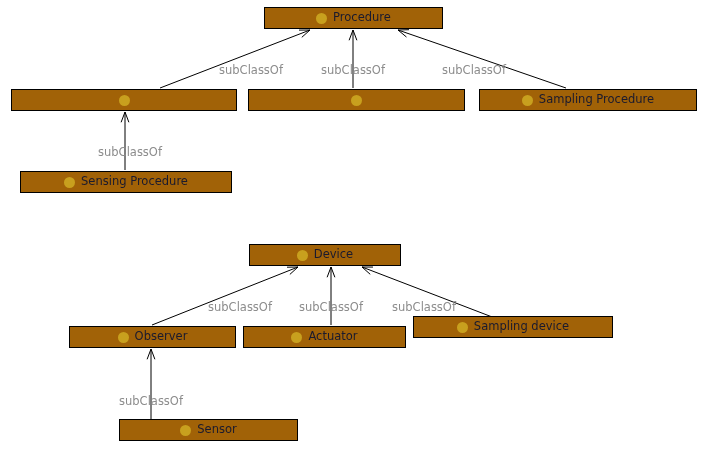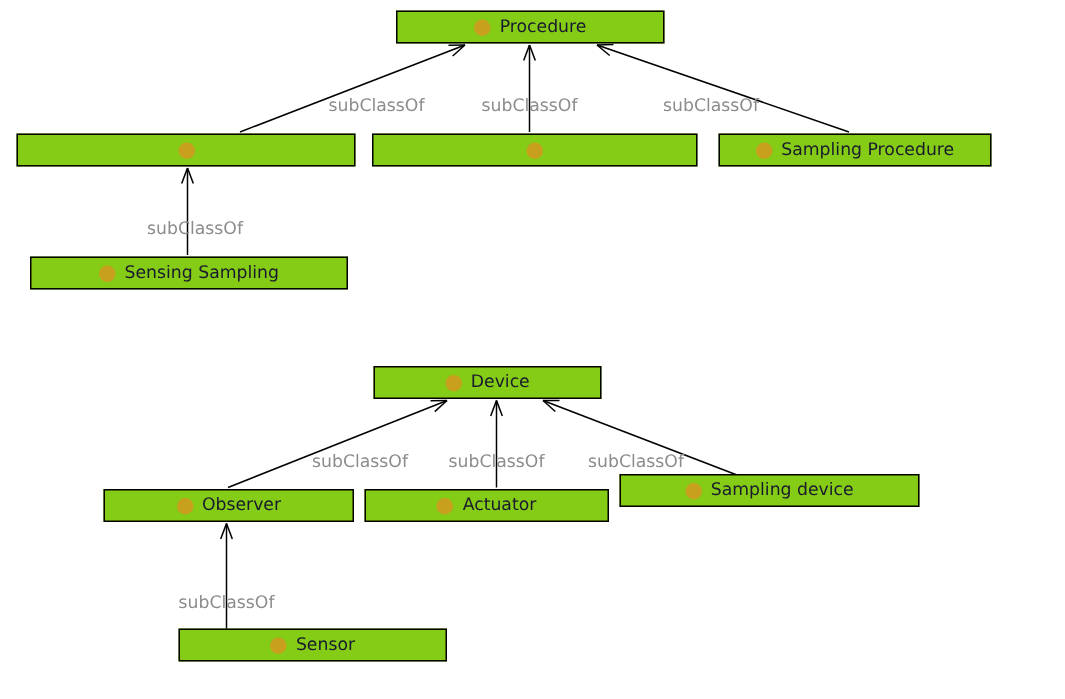--- a/index.html
+++ b/index.html
@@ -21,21 +21,21 @@
     position: absolute;
     left: 0;
     top: 0;
     width: 710px;
     height: 466px;
   }
   .node {
     position: absolute;
     box-sizing: border-box;
     border: 1px solid #000000;
-    background: #84cc16;
+    background: #a16207;
     display: flex;
     align-items: center;
     justify-content: center;
     height: 22px;
     z-index: 5;
   }
   .node-inner {
     display: flex;
     align-items: center;
     justify-content: center;
@@ -122,30 +122,30 @@
       <div class="node" style="left: 11px; top: 89px; width: 226px; border-color: rgb(0, 0, 0);">
         <div class="node-inner">
           <span class="node-dot" style="background: rgb(200, 160, 30);"></span>
         </div>
       </div>
       <div class="node" style="left: 248px; top: 89px; width: 217px; border-color: rgb(0, 0, 0);">
         <div class="node-inner">
           <span class="node-dot" style="background: rgb(200, 160, 30);"></span>
         </div>
       </div>
-      <div class="node" style="left: 479px; top: 89px; width: 182px; border-color: rgb(0, 0, 0); justify-content: center;">
+      <div class="node" style="left: 479px; top: 89px; width: 218px; border-color: rgb(0, 0, 0); justify-content: center;">
         <div class="node-inner">
           <span class="node-dot" style="background: rgb(200, 160, 30);"></span>
           <span class="node-label">Sampling Procedure</span>
         </div>
       </div>
       <div class="node" style="left: 20px; top: 171px; width: 212px; border-color: rgb(0, 0, 0);">
         <div class="node-inner">
           <span class="node-dot" style="background: rgb(200, 160, 30);"></span>
-          <span class="node-label">Sensing Sampling</span>
+          <span class="node-label">Sensing Procedure</span>
         </div>
       </div>
       <div class="node" style="left: 249px; top: 244px; width: 152px; border-color: rgb(0, 0, 0);">
         <div class="node-inner">
           <span class="node-dot" style="background: rgb(200, 160, 30);"></span>
           <span class="node-label">Device</span>
         </div>
       </div>
       <div class="node" style="left: 69px; top: 326px; width: 167px; border-color: rgb(0, 0, 0);">
         <div class="node-inner">

